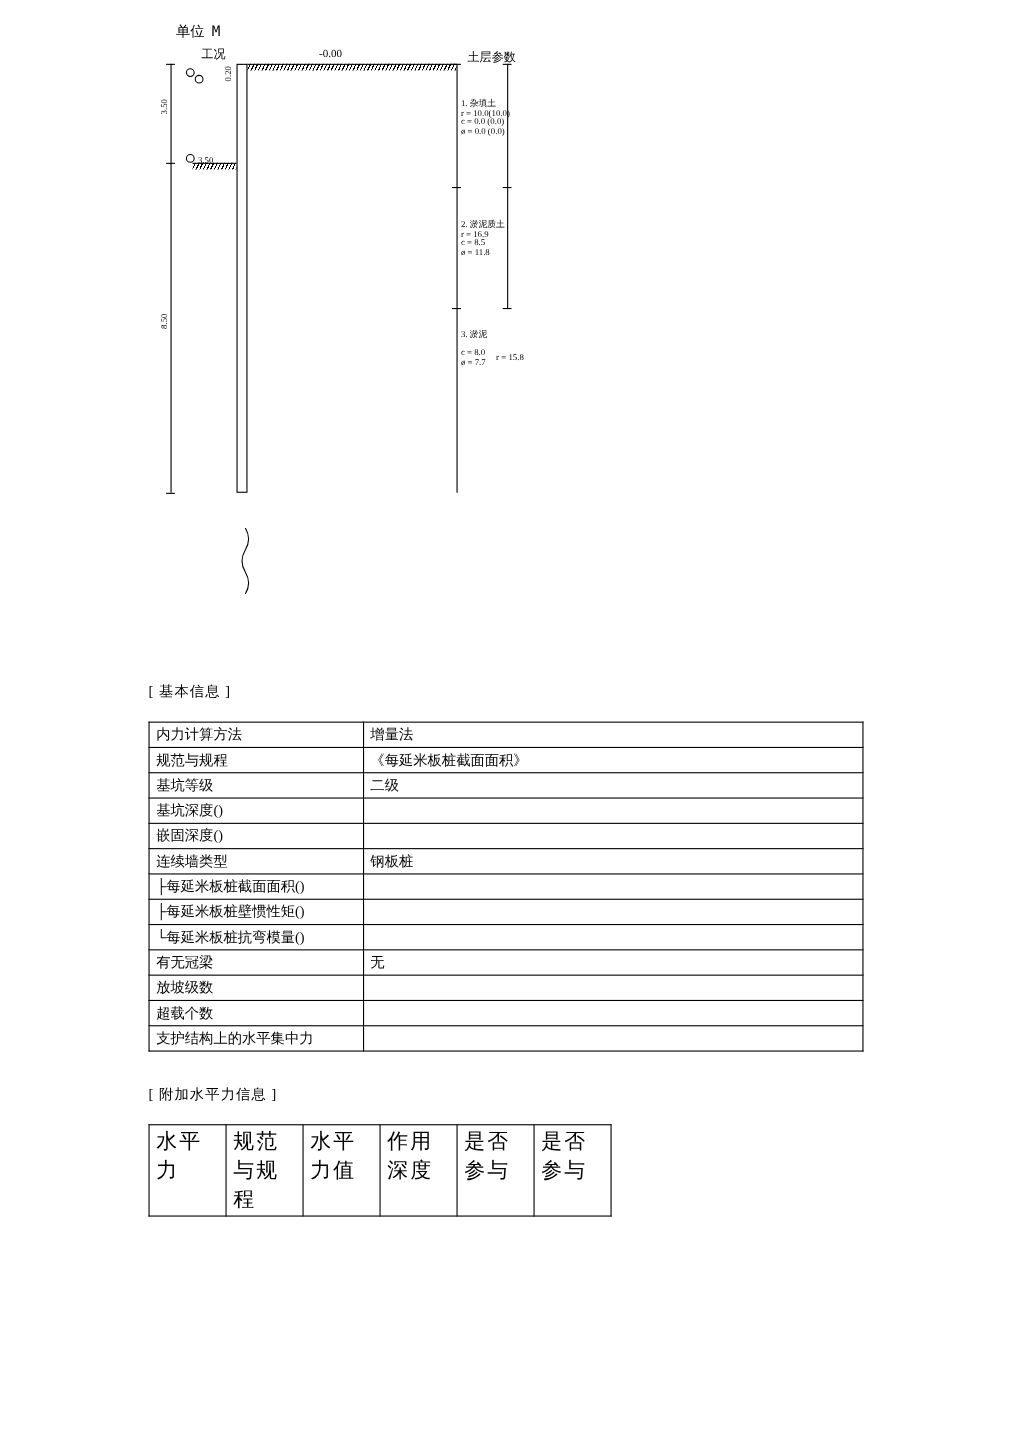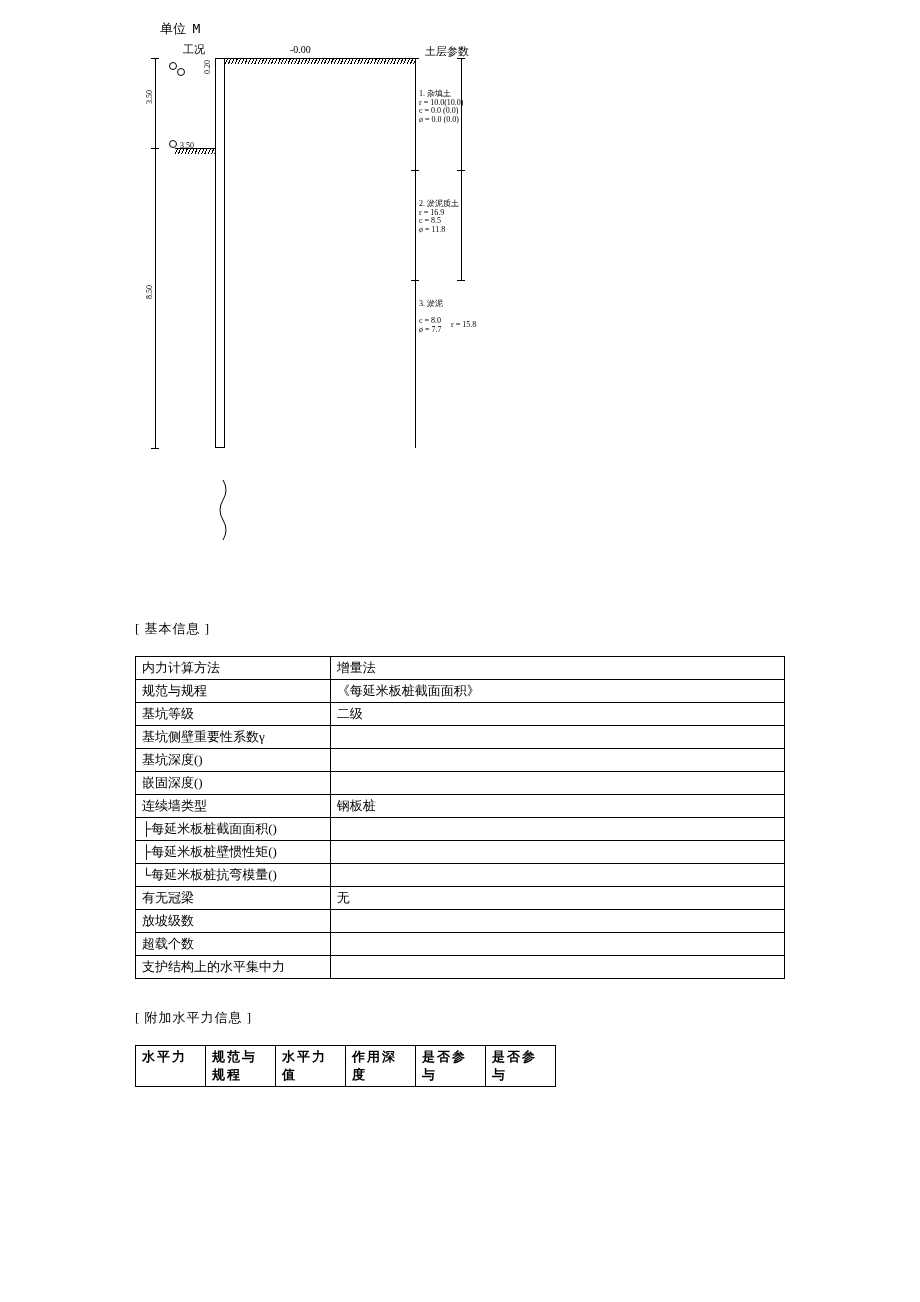--- a/index.html
+++ b/index.html
@@ -101,23 +101,22 @@
       padding: 2px 6px;
       text-align: left;
       vertical-align: top;
       height: 20px;
     }
     table.info-table td:first-child {
       width: 30%;
     }
     table.small-table {
       border-collapse: collapse;
-      font-size: 13px;
+      font-size: 19px;
       margin-left: 0;
-      font-weight: bold;
     }
     table.small-table td, table.small-table th {
       border: 1px solid #000;
       padding: 2px 6px;
       text-align: left;
       vertical-align: top;
       width: 70px;
       letter-spacing: 2px;
     }
   </style>
@@ -199,24 +198,20 @@
           <td>内力计算方法</td>
           <td>增量法</td>
         </tr>
         <tr>
           <td>规范与规程</td>
           <td>《每延米板桩截面面积》</td>
         </tr>
         <tr>
           <td>基坑等级</td>
           <td>二级</td>
-        </tr>
-        <tr>
-          <td>基坑侧壁重要性系数γ</td>
-          <td></td>
         </tr>
         <tr>
           <td>基坑深度()</td>
           <td></td>
         </tr>
         <tr>
           <td>嵌固深度()</td>
           <td></td>
         </tr>
         <tr>

